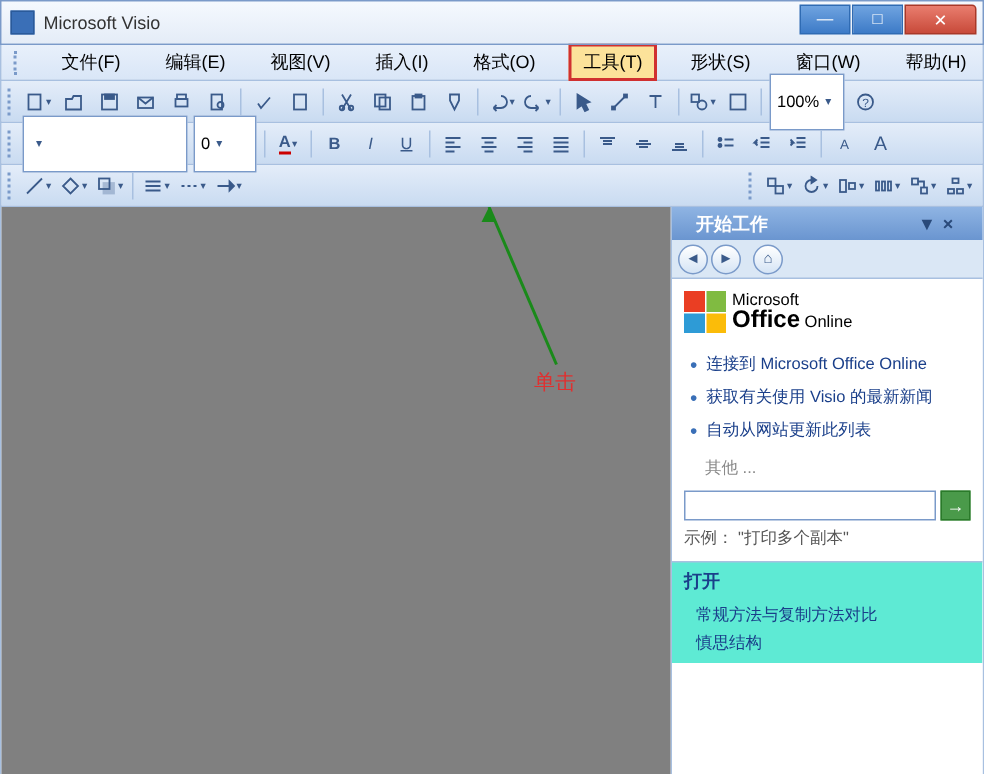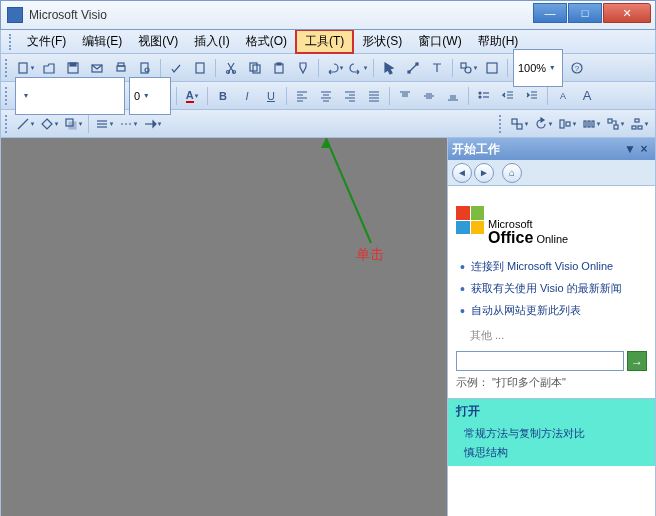--- a/index.html
+++ b/index.html
@@ -8,21 +8,21 @@
 
 .titlebar { height: 30px; background: linear-gradient(#f5f9fe,#e4ecf7); border: 1px solid #7a9ac9; display: flex; align-items: center; padding-left: 6px; position: relative; }
 .titlebar .app-icon { width: 16px; height: 16px; background: #3a6fb7; border: 1px solid #2a5a9a; margin-right: 6px; }
 .titlebar .title { font-size: 12px; color: #333; }
 .winbtns { position: absolute; right: 4px; top: 2px; display: flex; }
 .winbtn { width: 34px; height: 20px; margin-left: 1px; display: flex; align-items: center; justify-content: center; font-size: 11px; color: #fff; }
 .winbtn.min, .winbtn.max { background: linear-gradient(#6fa3e0,#3d7bc7); border: 1px solid #2f6bb3; }
 .winbtn.close { background: linear-gradient(#e97d6e,#c84a3a); border: 1px solid #a83828; width: 48px; border-radius: 0 3px 0 0; }
 
 
-.menubar { height: 24px; background: linear-gradient(#e8f0fb,#d9e6f7); border: 1px solid #a8c0e0; border-top: none; display: flex; align-items: center; padding-left: 8px; font-size: 12px; }
+.menubar { height: 24px; background: linear-gradient(#e8f0fb,#d9e6f7); border: 1px solid #a8c0e0; border-top: none; display: flex; align-items: center; padding-left: 8px; font-size: 12px; gap: 14px; }
 .menubar .handle { width: 4px; height: 16px; border-left: 2px dotted #7a9ac9; margin-right: 6px; }
 .menuitem { padding: 2px 8px; cursor: pointer; }
 .menuitem.highlighted { border: 2px solid #d03030; background: #fce29a; }
 
 
 .toolbar { height: 28px; background: linear-gradient(#e4edf9,#c9dbf1); border: 1px solid #a8c0e0; border-top: none; display: flex; align-items: center; padding: 0 4px; font-size: 11px; }
 .toolbar .handle { width: 4px; height: 18px; border-left: 2px dotted #7a9ac9; margin-right: 4px; }
 .tbtn { width: 22px; height: 22px; display: flex; align-items: center; justify-content: center; margin: 0 1px; color: #3a5a8a; cursor: pointer; border-radius: 2px; }
 .tbtn.dd::after { content: "▾"; font-size: 7px; margin-left: 1px; color: #3a5a8a; }
 .tbtn svg { width: 14px; height: 14px; }
@@ -34,30 +34,30 @@
 .combo.zoom { width: 50px; }
 
 
 .workspace { display: flex; height: 380px; border: 1px solid #a8c0e0; border-top: none; }
 .canvas { flex: 1; background: #808080; position: relative; }
 .annotation { position: absolute; color: #e03030; font-size: 14px; left: 355px; top: 108px; }
 .arrow-line { position: absolute; left: 0; top: 0; pointer-events: none; }
 
 
 .taskpane { width: 208px; background: #e8f0fb; border-left: 1px solid #a8c0e0; display: flex; flex-direction: column; font-size: 12px; }
-.tp-header { height: 22px; background: linear-gradient(#8fb4e3,#6a95d0); color: #fff; display: flex; align-items: center; padding: 0 4px; font-weight: bold; }
+.tp-header { height: 22px; background: linear-gradient(#8fb4e3,#6a95d0); color: #fff; display: flex; align-items: center; padding: 0 16px; font-weight: bold; }
 .tp-header .spacer { flex: 1; }
 .tp-header .hbtn { width: 14px; text-align: center; cursor: pointer; color: #2a4a7a; }
 .tp-nav { height: 26px; background: #dae7f5; display: flex; align-items: center; padding: 0 4px; gap: 2px; border-bottom: 1px solid #a8c0e0; }
 .navbtn { width: 20px; height: 20px; border: 1px solid #7a9ac9; border-radius: 50%; background: linear-gradient(#fff,#d5e4f5); display: flex; align-items: center; justify-content: center; font-size: 10px; color: #3a5a8a; cursor: pointer; }
 .tp-body { flex: 1; background: #fff; padding: 8px; overflow: hidden; }
 .office-logo { display: flex; align-items: center; margin-bottom: 10px; }
 .office-logo .sq { width: 28px; height: 28px; display: grid; grid-template: 1fr 1fr / 1fr 1fr; gap: 1px; margin-right: 4px; }
 .office-logo .sq div:nth-child(1){background:#ea3e23;} .office-logo .sq div:nth-child(2){background:#80bb41;} .office-logo .sq div:nth-child(3){background:#2e9bd6;} .office-logo .sq div:nth-child(4){background:#fbbc09;}
-.office-logo .txt { font-size: 11px; line-height: 1; margin-top: 25px; }
+.office-logo .txt { font-size: 11px; line-height: 1; }
 .office-logo .txt .big { font-size: 16px; font-weight: bold; }
 .linklist { list-style: none; margin: 6px 0; }
 .linklist li { display: flex; align-items: flex-start; padding: 3px 0; font-size: 11px; color: #1a3f8a; }
 .linklist li::before { content: "•"; color: #3a6fb7; margin: 0 6px 0 4px; font-size: 14px; }
 .other { color: #888; font-size: 11px; padding-left: 14px; margin-bottom: 8px; }
 .searchlbl { font-size: 11px; margin-bottom: 2px; }
 .searchrow { display: flex; gap: 3px; margin-bottom: 4px; }
 .searchrow input { flex: 1; border: 1px solid #7a9ac9; height: 20px; font-size: 11px; padding: 0 3px; }
 .gobtn { width: 20px; height: 20px; background: #4a9a4a; color: #fff; display: flex; align-items: center; justify-content: center; font-size: 12px; border: 1px solid #2a7a2a; cursor: pointer; }
 .example { font-size: 11px; color: #555; margin-bottom: 8px; }
@@ -410,21 +410,21 @@
             <div></div>
             <div></div>
             <div></div>
           </div>
         <div class="txt">
           <div>Microsoft</div>
           <div><span class="big">Office</span> <span>Online</span></div>
         </div>
       </div>
       <ul class="linklist">
-        <li>连接到 Microsoft Visio Online</li>
+        <li>连接到 Microsoft Office Online</li>
         <li>获取有关使用 Visio 的最新新闻</li>
         <li>自动从网站更新此列表</li>
       </ul>
       <div class="other">其他 ...</div>
       <div class="searchrow">
         <input type="text" style="">
         <div class="gobtn">→</div>
       </div>
       <div class="example">示例： "打印多个副本"</div>
       <div class="tp-section">

